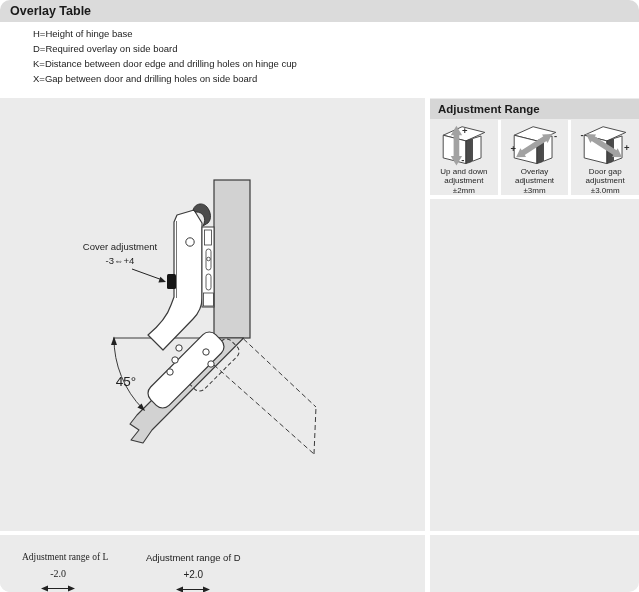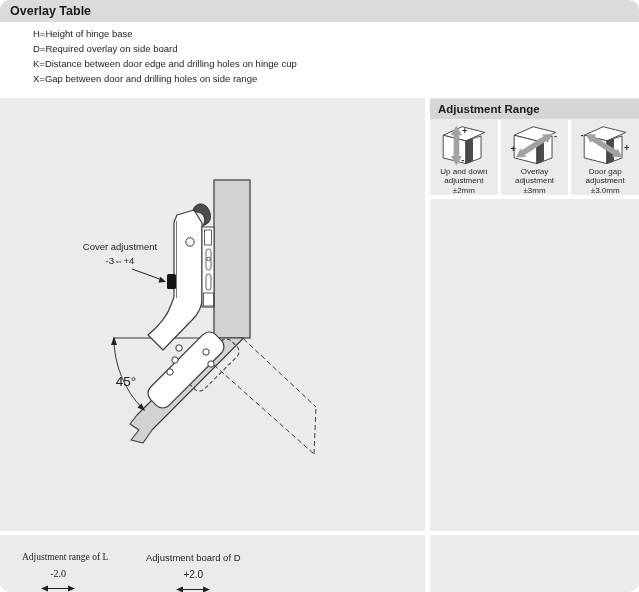--- a/index.html
+++ b/index.html
@@ -44,21 +44,21 @@
 <div id="screen">
 
   <div class="topbar">
     <span>Overlay Table</span>
   </div>
 
   <div class="legend">
     <div class="line">H=Height of hinge base</div>
     <div class="line">D=Required overlay on side board</div>
     <div class="line">K=Distance between door edge and drilling holes on hinge cup</div>
-    <div class="line">X=Gap between door and drilling holes on side range</div>
+    <div class="line">X=Gap between door and drilling holes on side board</div>
   </div>
 
   <div class="main-panel">
     <svg width="425" height="433" viewBox="0 0 425 433">
 
       <rect x="214" y="82" width="36" height="158" fill="#d2d2d2" stroke="#3a3a3a" stroke-width="1.2"></rect>
 
       <line x1="113" y1="240" x2="214" y2="240" stroke="#3a3a3a" stroke-width="1"></line>
 
       <path d="M214,240 L137,317 L130,326 L139,332 L131,342 L143,345 L152,332 L243.6,240 Z" fill="#d2d2d2" stroke="#3a3a3a" stroke-width="1.1" stroke-linejoin="round"></path>
@@ -193,21 +193,21 @@
         <svg width="36" height="9" viewBox="0 0 36 9">
           <line x1="6" y1="4.5" x2="30" y2="4.5" stroke="#222" stroke-width="1"></line>
           <polygon points="1,4.5 8,1.5 8,7.5" fill="#222"></polygon>
           <polygon points="35,4.5 28,1.5 28,7.5" fill="#222"></polygon>
         </svg>
         <span>+3.0</span>
       </div>
     </div>
 
     <div class="range-group g-right">
-      <div class="rg-label">Adjustment board of D</div>
+      <div class="rg-label">Adjustment range of D</div>
       <div class="range-row">
         <span>+2.0</span>
         <svg width="36" height="9" viewBox="0 0 36 9">
           <line x1="6" y1="4.5" x2="30" y2="4.5" stroke="#222" stroke-width="1"></line>
           <polygon points="1,4.5 8,1.5 8,7.5" fill="#222"></polygon>
           <polygon points="35,4.5 28,1.5 28,7.5" fill="#222"></polygon>
         </svg>
         <span>-4.0</span>
       </div>
     </div>

